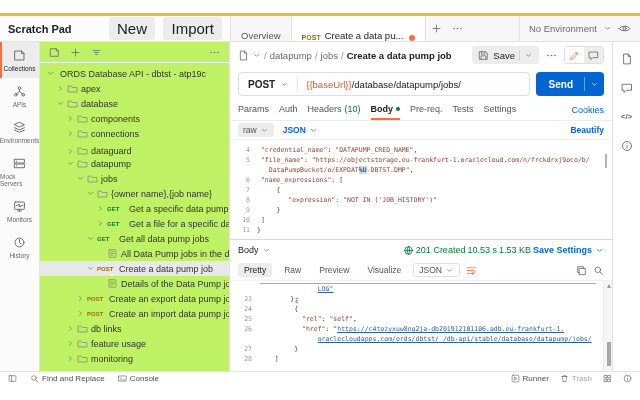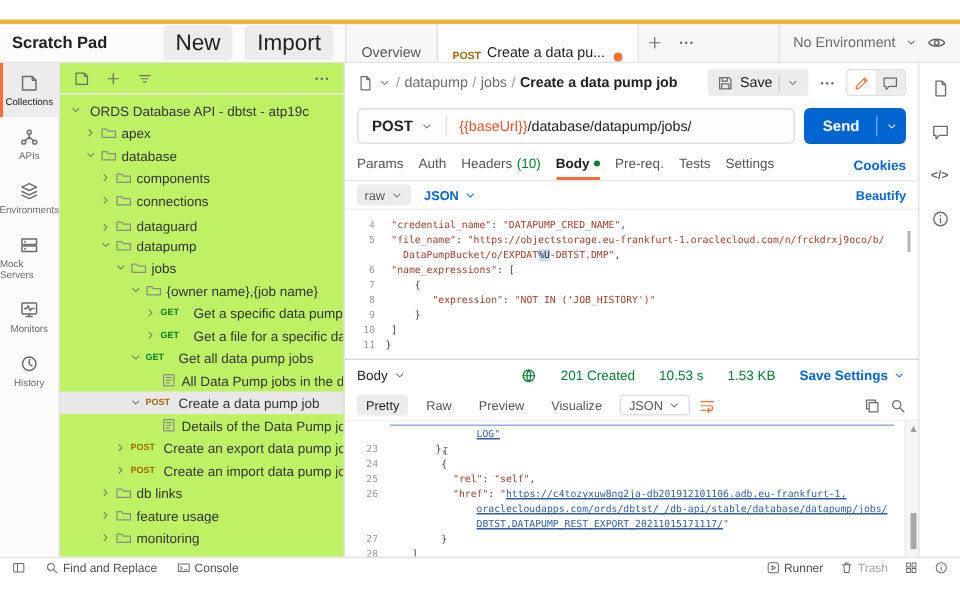--- a/index.html
+++ b/index.html
@@ -63,38 +63,38 @@
   .url em{font-style:normal;color:#e0552c}
   .send{height:24px;flex:none;background:#0265d2;border-radius:4px;color:#fff;display:flex;align-items:center;font-size:10px;font-weight:bold;padding-left:13px;cursor:pointer}
   .senddiv{width:1px;height:14px;background:rgba(255,255,255,.4);margin-left:11px}
   .sendchev{width:19px;display:flex;justify-content:center;color:#fff}
   .sendchev .ticon{color:#fff}
   .reqtabs{height:20px;flex:none;display:flex;align-items:center;padding:0 8px;gap:10px;font-size:9px;color:#555;border-bottom:1px solid #ececec}
   .rtab{height:100%;display:flex;align-items:center;gap:3px;box-sizing:border-box;border-bottom:2px solid transparent;cursor:pointer;white-space:nowrap}
   .rtab.active{color:#212121;border-bottom-color:#ff6c37;font-weight:bold}
   .badge{color:#007f31}
   .gdot{width:4px;height:4px;border-radius:50%;background:#007f31}
-  .cookies{margin-left:auto;color:#0265d2;font-weight:bold;cursor:pointer}
+  .cookies{margin-left:auto;color:#0265d2;font-weight:normal;cursor:pointer}
   .rawrow{height:18px;flex:none;display:flex;align-items:center;padding:0 8px;gap:9px;font-size:8.5px;color:#555;border-bottom:1px solid #f0f0f0}
   .pill{background:#ececec;border-radius:3px;padding:2px 5px;display:flex;gap:3px;align-items:center;cursor:pointer}
   .fmtblue{color:#0265d2;font-weight:bold;display:flex;gap:3px;align-items:center;cursor:pointer}
   .blue{color:#0265d2;font-weight:bold;cursor:pointer}
   
   .editor,.viewer{font-family:"DejaVu Sans Mono",monospace;font-size:6.5px;line-height:10px}
   .editor{position:relative;flex:none;height:100px;padding:5px 10px 0 6px;border-bottom:1px solid #d8d8d8;box-sizing:border-box;overflow:hidden}
   .crow{display:flex;white-space:nowrap}
   .ln{flex:none;text-align:right;color:#9a9a9a;padding-right:7px}
   .ct{white-space:pre}
   .k{color:#9c402e}.s{color:#9c402e}.p{color:#444}
   .lk{color:#2f5f9e;text-decoration:underline}
   .hl{background:#c7dcf8}
   .ethumb{position:absolute;right:5px;top:14px;width:2.5px;height:14px;background:#b5b5b5}
   .resphead{height:20px;flex:none;display:flex;align-items:center;padding:0 8px;gap:6px;font-size:9px}
   .rh-body{display:flex;align-items:center;gap:3px;color:#212121;cursor:pointer}
-  .meta{margin-left:auto;display:flex;align-items:center;gap:16px}
+  .meta{margin-left:auto;display:flex;align-items:center;gap:2px}
   .gtxt{color:#007f31}
   .saveresp{color:#0265d2;font-weight:bold;display:flex;gap:3px;align-items:center;cursor:pointer}
   .resptools{height:20px;flex:none;display:flex;align-items:center;padding:0 8px;gap:6px;font-size:8.5px;color:#555;border-bottom:1px solid #f0f0f0}
   .vtab{padding:2px 6px;border-radius:3px;cursor:pointer}
   .vtab.active{background:#ececec;color:#212121}
   .fmtpill{border:1px solid #e0e0e0;border-radius:3px;padding:1px 5px;display:flex;gap:3px;align-items:center;cursor:pointer}
   .viewer{position:relative;flex:1;padding:3px 14px 0 6px;overflow:hidden;box-sizing:border-box}
   .uline{position:absolute;top:2px;left:30px;right:16px;height:1px;background:#8fb0d8}
   .vtrack{position:absolute;right:0;top:0;bottom:0;width:8px;background:#f5f5f5;border-left:1px solid #ececec}
   .varrow{position:absolute;right:1.5px;top:3px;width:0;height:0;border-left:2.5px solid transparent;border-right:2.5px solid transparent;border-bottom:4px solid #9a9a9a}
@@ -739,21 +739,20 @@
           <div class="crow">
             <span class="ln" style="width:16px">26</span>
             <span class="ct" style="padding-left:11ch"><span class="k">"href"</span><span class="p">: </span><span class="s">"</span><span class="lk">https://c4tozyxuw8nq2ja-db201912101106.adb.eu-frankfurt-1.</span></span>
           </div>
           <div class="crow">
             <span class="ln" style="width:16px"></span>
             <span class="ct" style="padding-left:15ch"><span class="lk">oraclecloudapps.com/ords/dbtst/_/db-api/stable/database/datapump/jobs/</span></span>
           </div>
           <div class="crow">
             <span class="ln" style="width:16px"></span>
-            <span class="ct" style="padding-left:15ch"><span class="lk">DBTST,DATAPUMP_REST_EXPORT_20211015171117/</span><span class="s">"</span></span>
           </div>
           <div class="crow">
             <span class="ln" style="width:16px">27</span>
             <span class="ct" style="padding-left:9ch"><span class="p">}</span></span>
           </div>
           <div class="crow">
             <span class="ln" style="width:16px">28</span>
             <span class="ct" style="padding-left:4ch"><span class="p">]</span></span>
           </div>
         </div>

